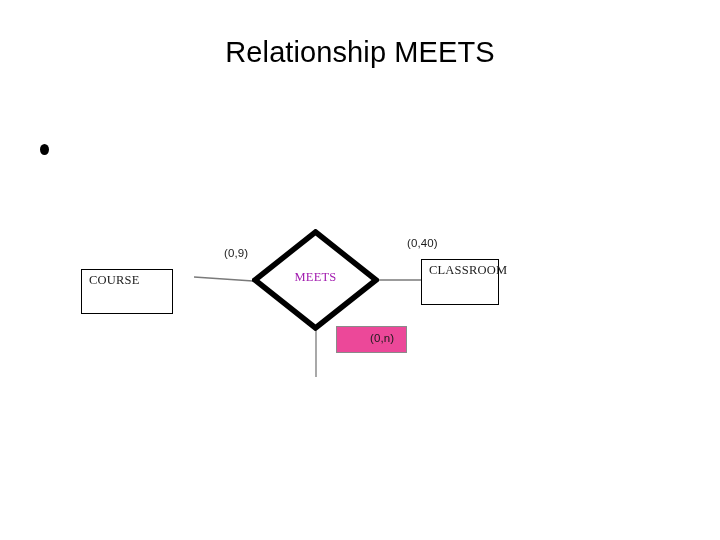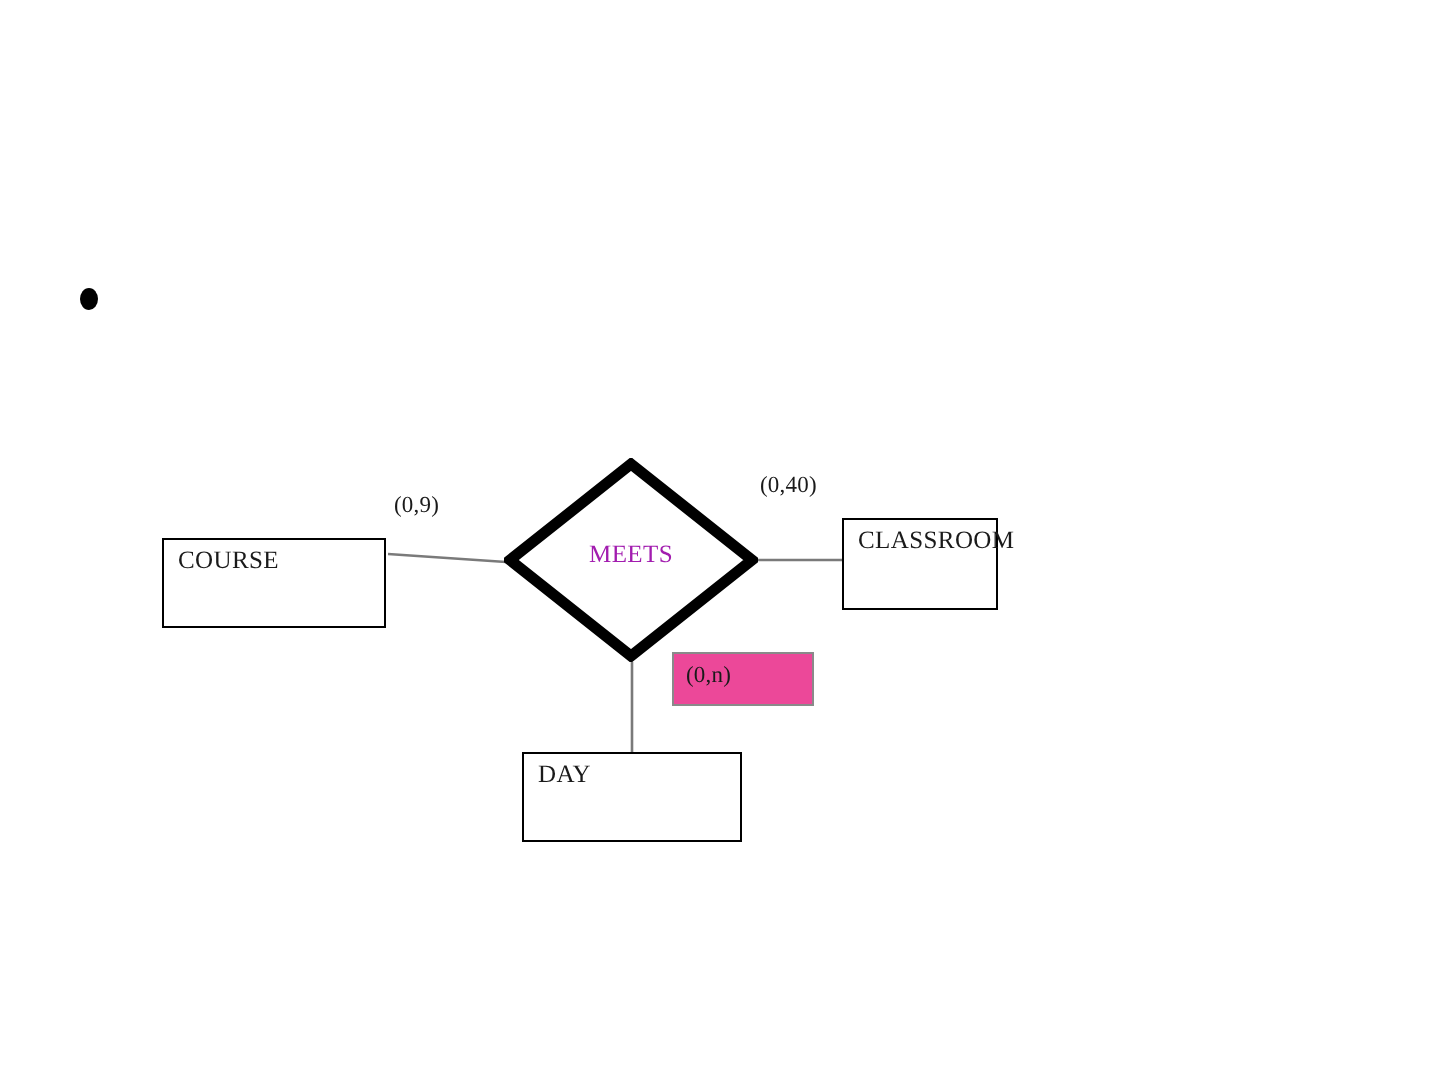--- a/index.html
+++ b/index.html
@@ -115,21 +115,21 @@
     top: -3.5px;
     width: 100%;
     height: 100%;
     background: #000000;
     z-index: -1;
   }
 
   #entity-course {
     left: 81px;
     top: 269px;
-    width: 112px;
+    width: 92px;
     height: 45px;
   }
   #entity-classroom {
     left: 421px;
     top: 259px;
     width: 78px;
     height: 46px;
   }
   #entity-day {
     left: 261px;
@@ -160,25 +160,26 @@
     font-family: "Liberation Serif", serif;
     font-size: 12.5px;
     color: #a21caf;
     letter-spacing: 0.2px;
     white-space: nowrap;
   }
 
   
   .cardinality {
     position: absolute;
-    font-family: Liberation Serif, serif;
+    font-family: Liberation Sans, sans-serif;
     font-size: 11.5px;
     color: #1a1a1a;
     white-space: nowrap;
     letter-spacing: 0.1px;
+    margin-left: 27px;
   }
   #card-course {
     left: 197px;
     top: 247px;
   }
   #card-classroom {
     left: 380px;
     top: 237px;
   }
   #card-day-box {
@@ -194,20 +195,21 @@
   #card-day-box .cardinality {
     left: 6px;
     top: 5px;
   }
 </style>
 </head>
 <body>
 
 <div id="slide">
 
+  <div id="slide-title">Relationship MEETS</div>
 
   <div id="bullet-list">
     <div class="bullet-row">
       <span class="bullet-marker"></span>
       <span class="bullet-text"></span>
     </div>
   </div>
 
   <div id="er-diagram">
 
@@ -221,23 +223,20 @@
     </svg>
 
     <div class="entity shadow-br" id="entity-course">
       <span class="entity-label">COURSE</span>
     </div>
 
     <div class="entity shadow-lt" id="entity-classroom">
       <span class="entity-label">CLASSROOM</span>
     </div>
 
-    <div class="entity shadow-br" id="entity-day">
-      <span class="entity-label">DAY</span>
-    </div>
 
     <div id="relationship-meets">
       <svg viewBox="0 0 127 102">
         <polygon points="63.5,3 124,51 63.5,99 3,51" fill="#ffffff" stroke="#000000" stroke-width="5.5" stroke-linejoin="miter"></polygon>
       </svg>
       <span class="diamond-label">MEETS</span>
     </div>
 
     <span class="cardinality" id="card-course">(0,9)</span>
 

